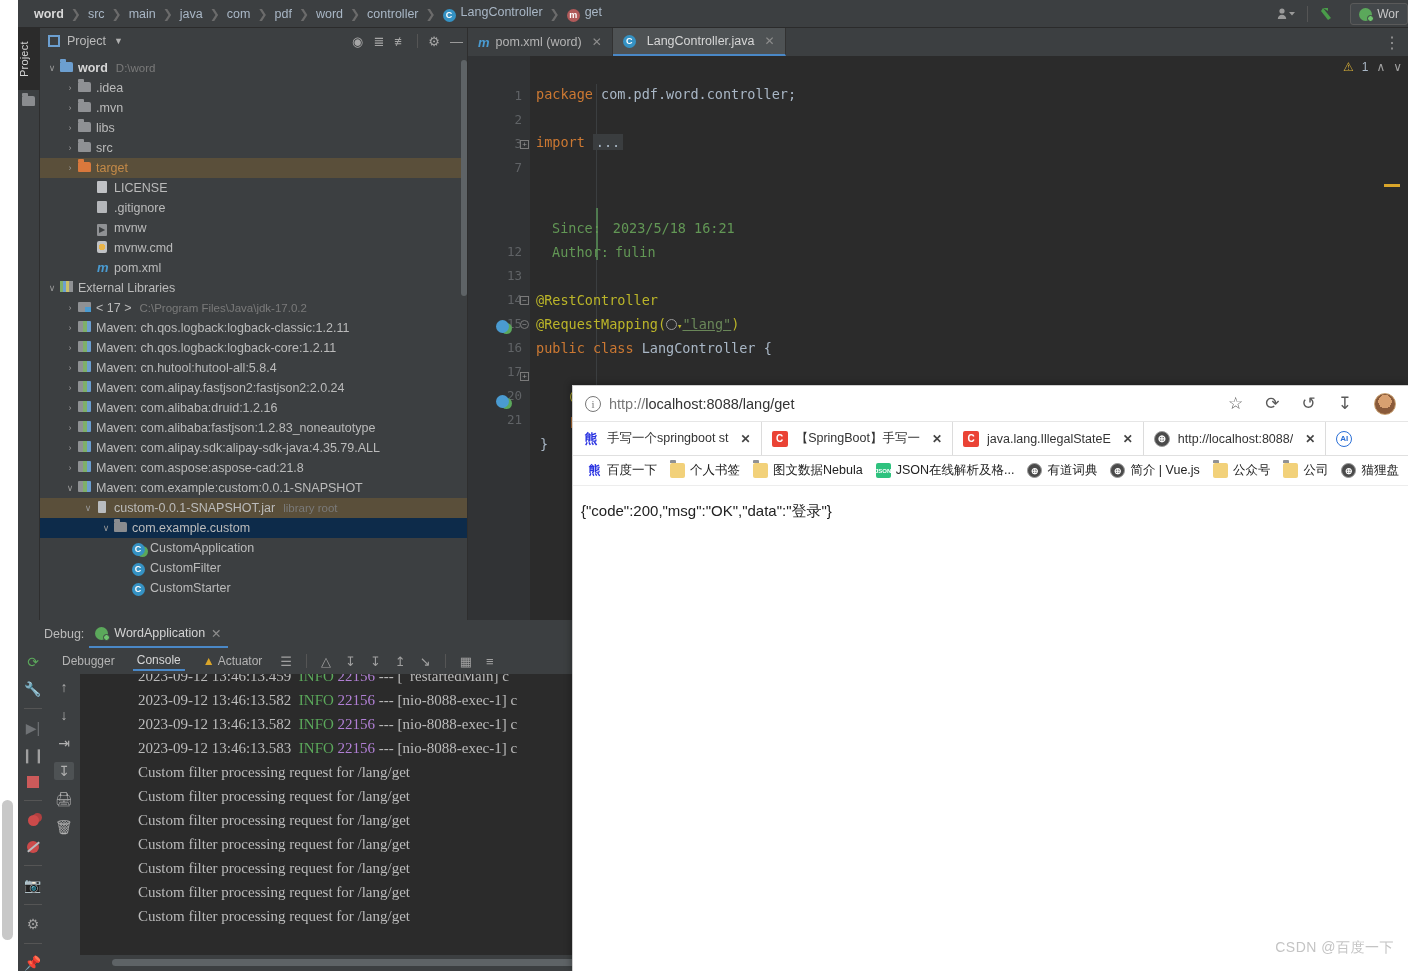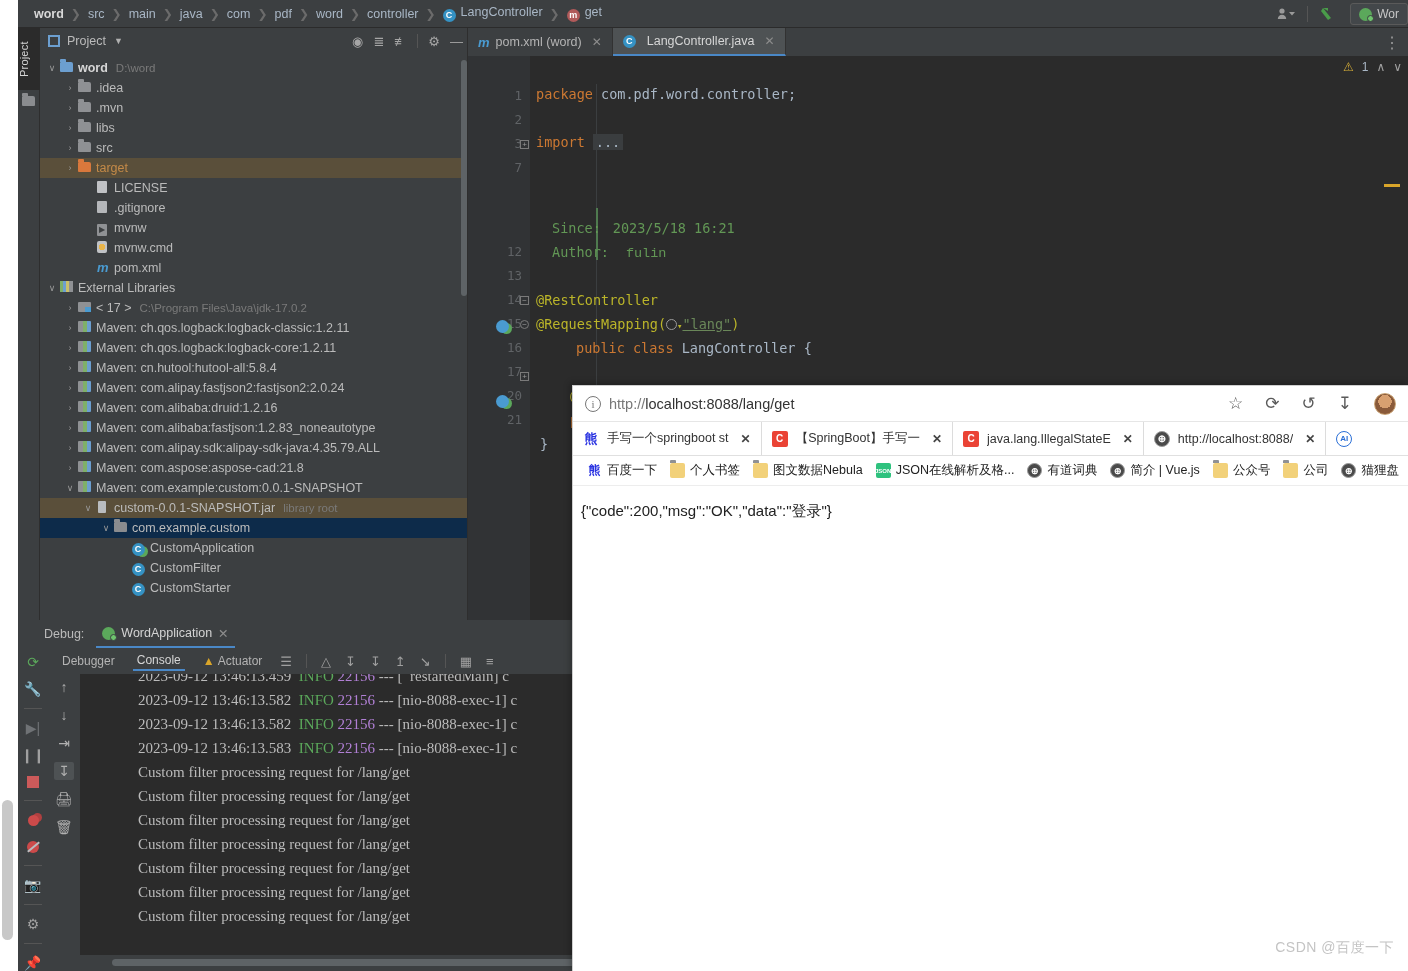--- a/index.html
+++ b/index.html
@@ -253,21 +253,21 @@
     position:absolute; right:8px; top:128px; width:16px; height:3px;
     background:#d9a52a;
   }
 
   
   .debug-panel {
     position:absolute; left:18px; top:620px; width:554px; height:351px;
     background:#3c3f41;
   }
   .dp-header {
-    height:28px; display:flex; align-items:center; gap:12px;
+    height:28px; display:flex; align-items:center; gap:5px;
     padding-left:26px; font-size:12.5px; color:#bbbbbb;
   }
   .dp-tab {
     display:flex; align-items:center; gap:6px; height:28px;
     border-bottom:2px solid #4a88c7; padding:0 6px; color:#d4d4d4;
   }
   .dp-tab .x { color:#8d8d8d; }
   .boot-ico {
     display:inline-block; width:13px; height:13px; border-radius:50%;
     background:#5ba85b; position:relative;
@@ -694,27 +694,27 @@
 
       <div class="code">
         <div class="vguide"></div>
         <div class="docbar"></div>
 
         <div class="cline" style="top:26px;  left:6px;"><span class="k">package</span><span class="pl"> com.pdf.word.controller;</span></div>
 
         <div class="cline" style="top:74px;  left:6px;"><span class="k">import</span><span class="hl-grey" style="margin-left:8px;padding:0 3px;">...</span></div>
 
         <div class="cline" style="top:160px; left:22px;"><span class="cm">Since:</span><span class="cm" style="margin-left:12px;">2023/5/18 16:21</span></div>
-        <div class="cline" style="top:184px; left:22px;"><span class="cm">Author:</span><span class="cm" style="margin-left:17px;font-family:Liberation Mono, monospace;">fulin</span></div>
+        <div class="cline" style="top:184px; left:22px;"><span class="cm">Author:</span><span class="cm" style="margin-left:6px;">fulin</span></div>
 
         <div class="cline" style="top:232px; left:6px;"><span class="ann">@RestController</span></div>
 
         <div class="cline" style="top:256px; left:6px;"><span class="ann">@RequestMapping(</span><span class="globe"></span><span class="ann" style="font-size:9px;">▾</span><span class="s ul">"lang"</span><span class="ann">)</span></div>
 
-        <div class="cline" style="top:280px; left:6px;margin-left:40px;"><span class="k">public</span> <span class="k">class</span> <span class="ty">LangController</span> <span class="pl">{</span></div>
+        <div class="cline" style="top:280px; left:6px;"><span class="k">public</span> <span class="k">class</span> <span class="ty">LangController</span> <span class="pl">{</span></div>
 
         <div class="cline" style="top:328px; left:40px;"><span class="ann">@RequestMapping(</span><span class="hl-green"><span class="globe"></span><span class="ann" style="font-size:9px;">▾</span><span class="s ul">"get"</span></span><span class="ann hl-green">)</span></div>
 
         <div class="cline" style="top:352px; left:40px;"><span class="k">public</span> <span class="ty">String</span> <span class="fn">get()</span> <span class="hl-grey">{</span> <span class="k">return</span><span class="pl"> LocalUtil.</span><span class="fn" style="font-style:italic">get</span><span class="pl">("demo");</span> <span class="hl-grey">}</span></div>
 
         <div class="cline" style="top:376px; left:10px;"><span class="pl">}</span></div>
       </div>
 
       <div class="editor-inspect">
         <span class="warn-tri">⚠</span>

